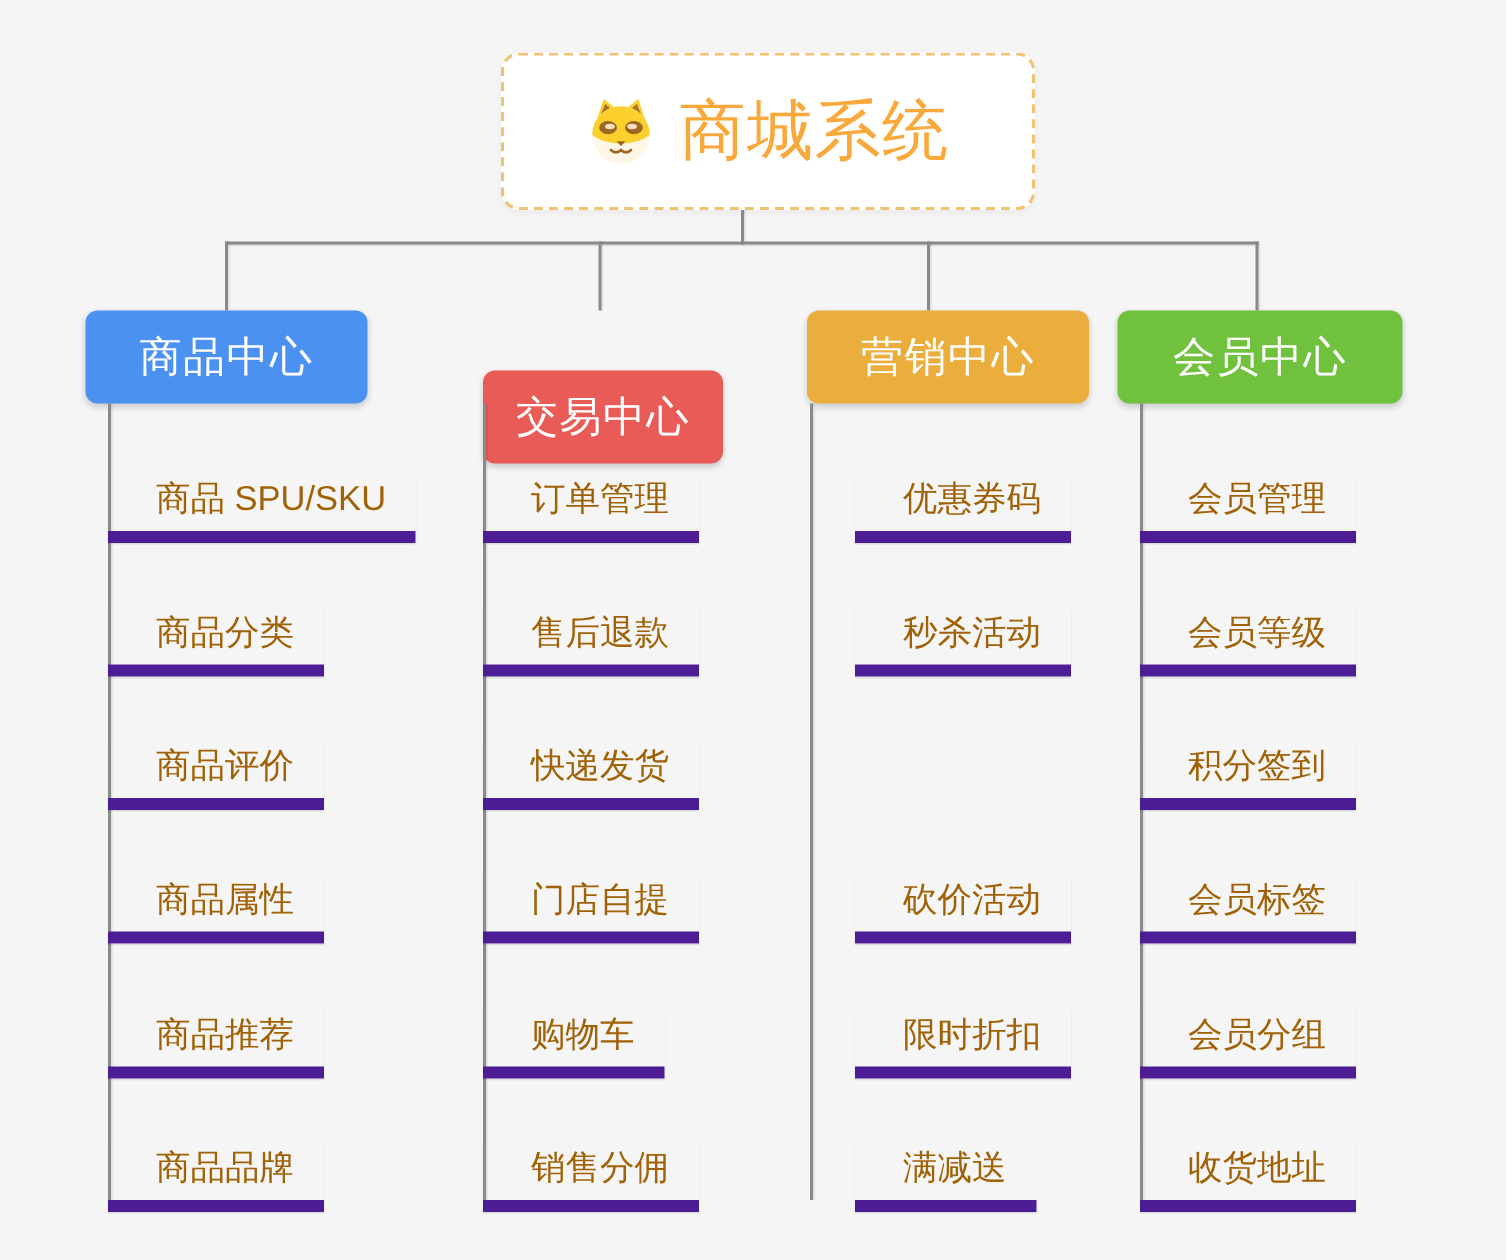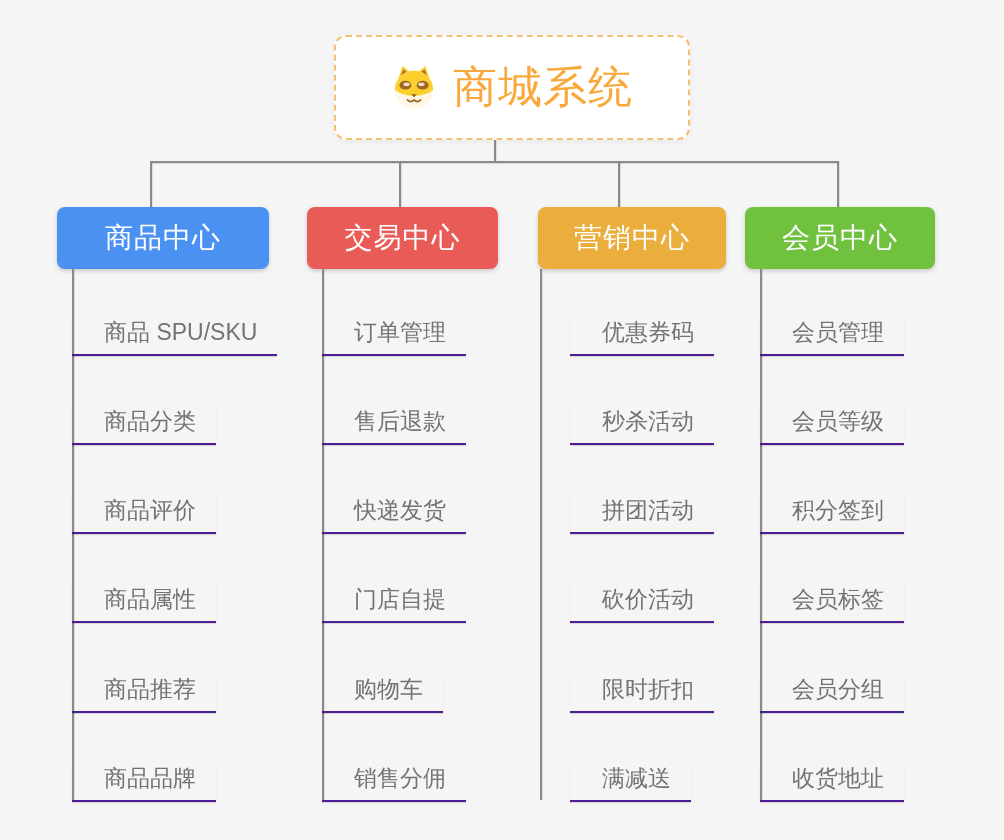--- a/index.html
+++ b/index.html
@@ -53,42 +53,42 @@
     border-radius: 8px;
     display: flex;
     align-items: center;
     justify-content: center;
     color: #ffffff;
     font-size: 28px;
     letter-spacing: 1px;
     box-shadow: 0 2px 4px rgba(0,0,0,0.18);
     cursor: default;
   }
-  .branch.b0 { left: 57px;  width: 212px; }
-  .branch.b1 { left: 307px; width: 191px; }
+  .branch.b0 { left: 57px;  width: 188px; }
+  .branch.b1 { left: 322px; width: 160px; margin-top: 40px; }
   .branch.b2 { left: 525px; width: 188px; margin-left: 13px; }
   .branch.b3 { left: 745px; width: 190px; }
 
   
   .spine { top: 269px; height: 531px; }
   .spine.c0 { left: 72px; }
   .spine.c1 { left: 322px; }
   .spine.c2 { left: 540px; }
   .spine.c3 { left: 760px; }
 
   
   .leaf {
     position: absolute;
     display: inline-block;
     box-sizing: content-box;
     font-size: 23px;
     line-height: 32px;
-    color: #737373;
+    color: #a16207;
     padding: 0 20px 6px 32px;
-    border-bottom: 2px solid #4c1d95;
+    border-bottom: 8px solid #4c1d95;
     box-shadow: 0 1px 1px rgba(0,0,0,0.12);
     white-space: nowrap;
     cursor: default;
   }
   .leaf.col0 { left: 72px; }
   .leaf.col1 { left: 322px; }
   .leaf.col2 { left: 540px; margin-left: 30px; }
   .leaf.col3 { left: 760px; }
   .leaf.row0 { top: 316px; }
   .leaf.row1 { top: 405px; }
@@ -146,21 +146,20 @@
 
   <div class="leaf col1 row0">订单管理</div>
   <div class="leaf col1 row1">售后退款</div>
   <div class="leaf col1 row2">快递发货</div>
   <div class="leaf col1 row3">门店自提</div>
   <div class="leaf col1 row4">购物车</div>
   <div class="leaf col1 row5">销售分佣</div>
 
   <div class="leaf col2 row0">优惠券码</div>
   <div class="leaf col2 row1">秒杀活动</div>
-  <div class="leaf col2 row2">拼团活动</div>
   <div class="leaf col2 row3">砍价活动</div>
   <div class="leaf col2 row4">限时折扣</div>
   <div class="leaf col2 row5">满减送</div>
 
   <div class="leaf col3 row0">会员管理</div>
   <div class="leaf col3 row1">会员等级</div>
   <div class="leaf col3 row2">积分签到</div>
   <div class="leaf col3 row3">会员标签</div>
   <div class="leaf col3 row4">会员分组</div>
   <div class="leaf col3 row5">收货地址</div>

